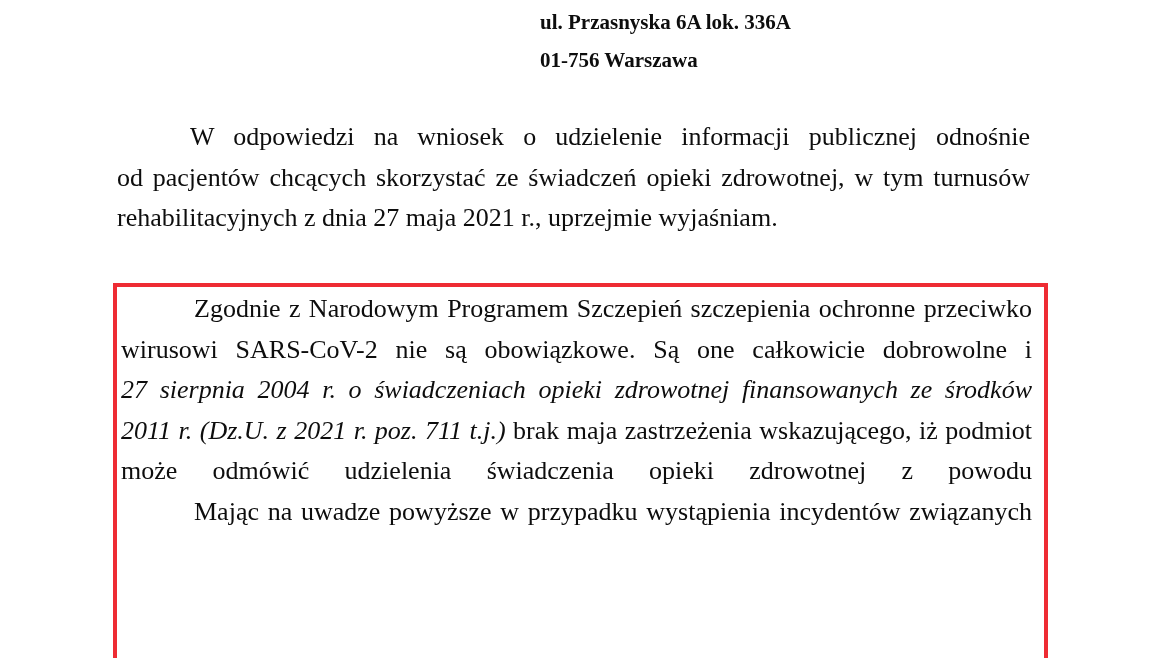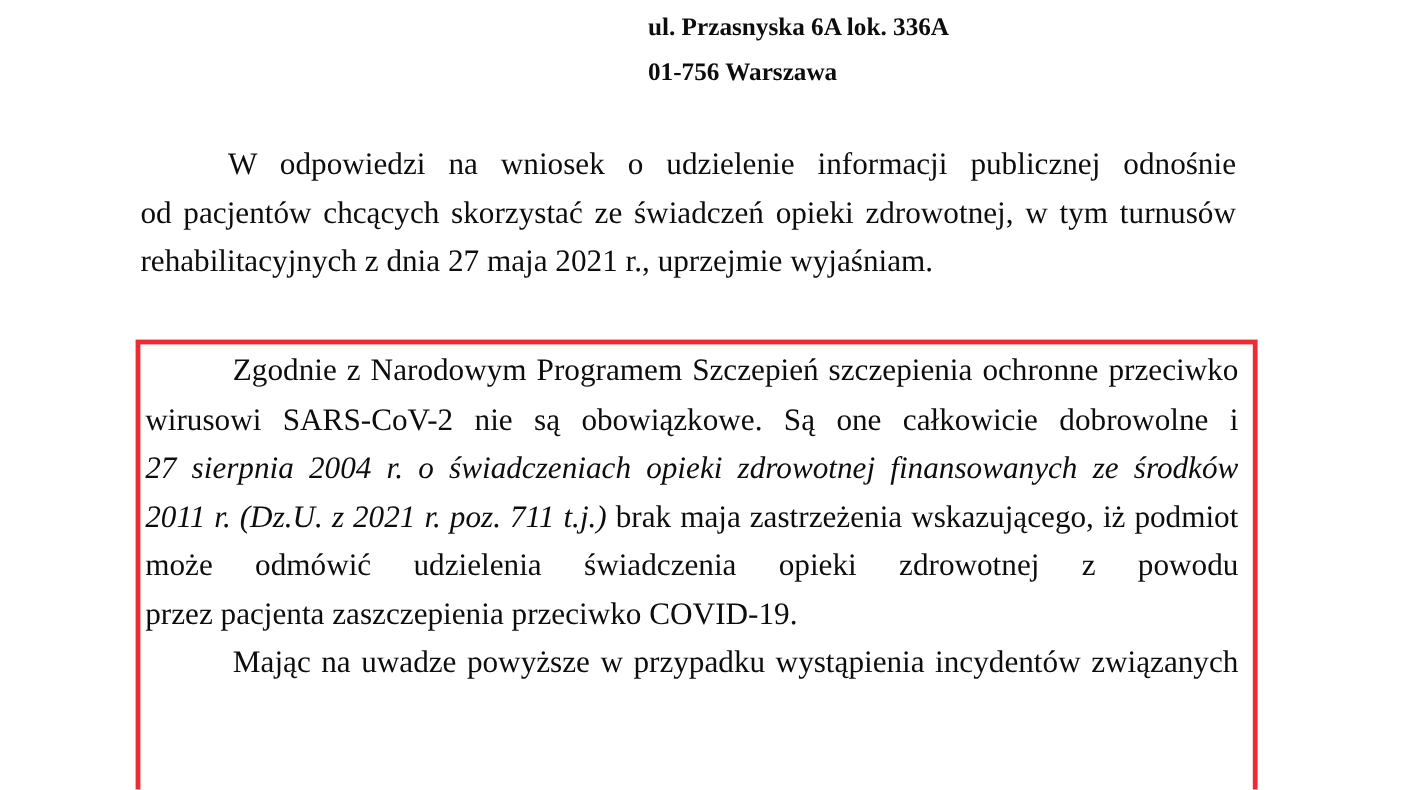--- a/index.html
+++ b/index.html
@@ -75,16 +75,15 @@
     <div class="line para-end"><span>rehabilitacyjnych z dnia 27 maja 2021 r., uprzejmie wyjaśniam.</span></div>
   </div>
 
 <div id="highlight-box">
   <div class="text-block">
       <div class="line indent"><span>Zgodnie z Narodowym Programem Szczepień szczepienia ochronne przeciwko</span></div>
       <div class="line"><span>wirusowi SARS-CoV-2 nie są obowiązkowe. Są one całkowicie dobrowolne i bezpłatne.</span></div>
       <div class="line"><span class="it">27 sierpnia 2004 r. o świadczeniach opieki zdrowotnej finansowanych ze środków publicznych</span></div>
       <div class="line"><span class="it">2011 r. (Dz.U. z 2021 r. poz. 711 t.j.)</span><span> brak maja zastrzeżenia wskazującego, iż podmiot leczniczy</span></div>
       <div class="line"><span>może odmówić udzielenia świadczenia opieki zdrowotnej z powodu nieudokumentowania</span></div>
-      <div class="line para-end"><span>przez pacjenta zaszczepienia przeciwko COVID-19.</span></div>
       <div class="line indent"><span>Mając na uwadze powyższe w przypadku wystąpienia incydentów związanych</span></div>
     </div>
 </div>
 
 </body></html>

